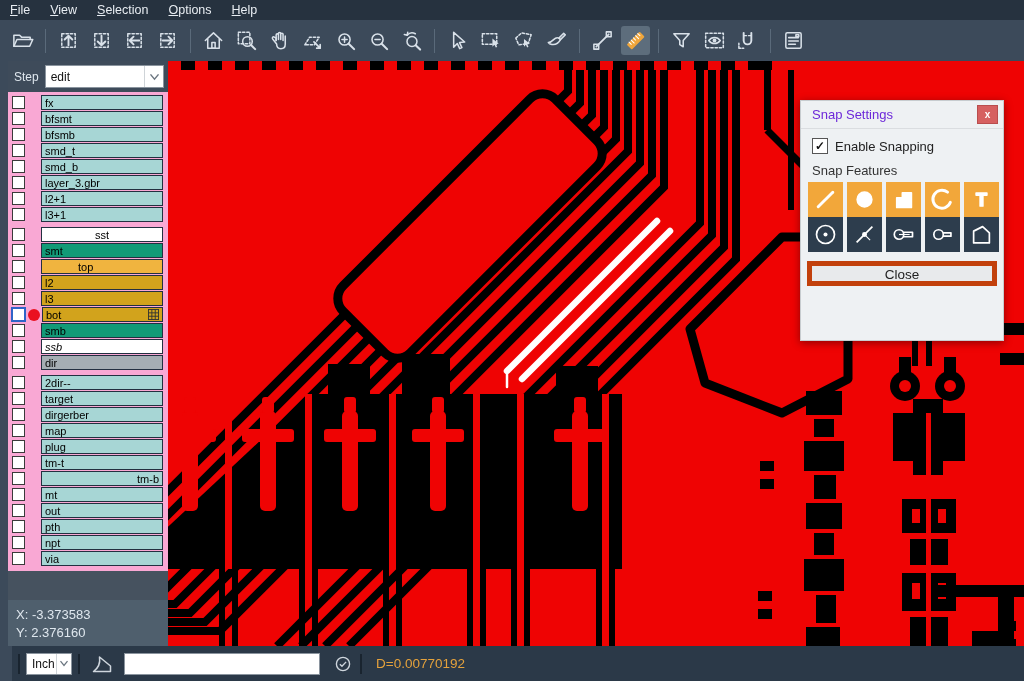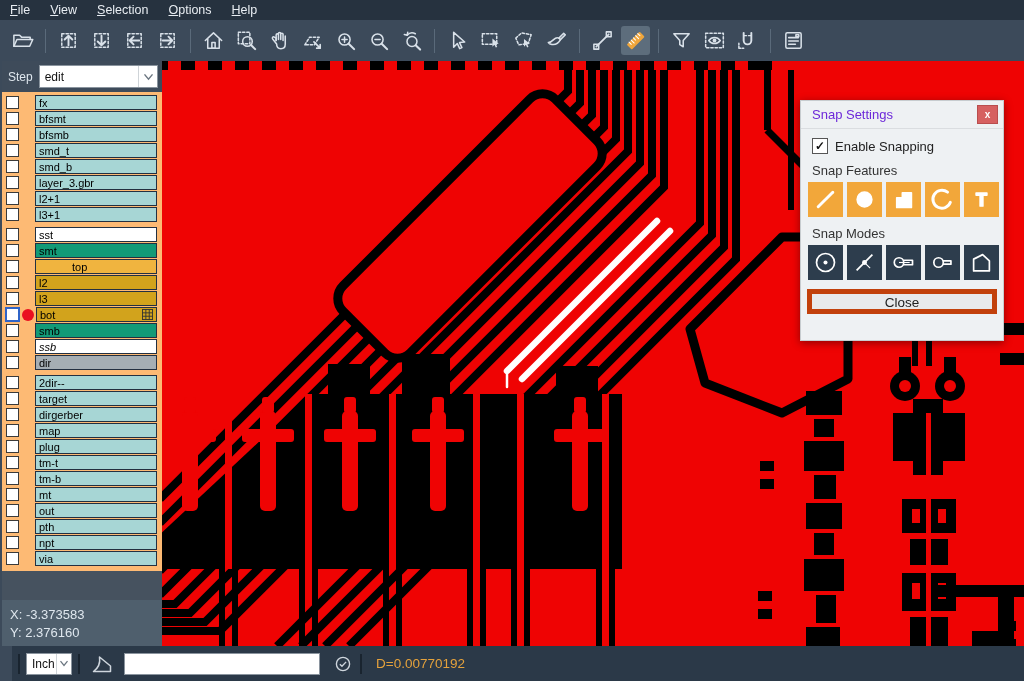--- a/index.html
+++ b/index.html
@@ -16,21 +16,21 @@
   .menu-item{color:#e8edf2;font-size:12.5px;padding:0 10px;line-height:20px;cursor:default;}
   .menu-item u{text-decoration:underline;}
   
   .toolbar{position:absolute;left:0;top:20px;width:100%;height:41px;background:var(--chrome);
            display:flex;align-items:center;padding-left:6px;box-sizing:border-box;z-index:5;}
   .tbtn{width:29px;height:29px;margin:0 2px;border-radius:3px;display:flex;align-items:center;justify-content:center;flex:none;}
   .tbtn svg{width:23px;height:23px;}
   .tbtn.active{background:#5d6d7c;}
   .tsep{width:1px;height:24px;background:#5a6a7a;margin:0 6px;flex:none;}
   
-  .sidebar{position:absolute;left:2px;top:61px;width:160px;height:585px;background:#fdba74;
+  .sidebar{position:absolute;left:8px;top:61px;width:160px;height:585px;background:#f9a8d4;
            display:flex;flex-direction:column;z-index:4;}
   .step-row{height:31px;display:flex;align-items:center;padding:0 4px 0 6px;flex:none;background:#3e4b5a;}
   .step-label{color:#dfe7ee;font-size:12px;margin-right:6px;}
   .step-select{flex:1;height:21px;background:#fff;border:1px solid #8a949e;display:flex;align-items:center;font-size:12px;color:#111;padding-left:5px;}
   .step-select .chev{margin-left:auto;width:18px;height:100%;display:flex;align-items:center;justify-content:center;border-left:1px solid #cfd4d8;color:#6b7680;}
   .layers{flex:none;padding-top:3px;}
   .lgroup{margin-bottom:5px;}
   .lrow{display:flex;align-items:center;height:15px;margin-bottom:1px;}
   .lchk{width:11px;height:11px;background:#fff;border:1px solid #3a3a3a;margin-left:4px;flex:none;box-sizing:content-box;}
   .lchk.sel{border:2px solid #2f64c8;margin-left:3px;}
@@ -310,21 +310,21 @@
             <span class="ldot"></span>
             <span class="lbar" style="background: rgb(167, 214, 213);">
               <span class="ltxt">l3+1</span>
             </span>
           </div>
         </div>
         <div class="lgroup">
           <div class="lrow">
             <span class="lchk"></span>
             <span class="ldot"></span>
-            <span class="lbar" style="background: rgb(255, 255, 255);">
+            <span class="lbar" style="background: rgb(255, 255, 255); text-align: center;">
               <span class="ltxt">sst</span>
             </span>
           </div>
           <div class="lrow">
             <span class="lchk"></span>
             <span class="ldot"></span>
             <span class="lbar" style="background: rgb(18, 154, 119);">
               <span class="ltxt">smt</span>
             </span>
           </div>
@@ -423,21 +423,21 @@
           <div class="lrow">
             <span class="lchk"></span>
             <span class="ldot"></span>
             <span class="lbar" style="background: rgb(167, 214, 213);">
               <span class="ltxt">tm-t</span>
             </span>
           </div>
           <div class="lrow">
             <span class="lchk"></span>
             <span class="ldot"></span>
-            <span class="lbar" style="background: rgb(167, 214, 213);">
+            <span class="lbar" style="background: rgb(167, 214, 213); text-align: right;">
               <span class="ltxt">tm-b</span>
             </span>
           </div>
           <div class="lrow">
             <span class="lchk"></span>
             <span class="ldot"></span>
             <span class="lbar" style="background: rgb(167, 214, 213);">
               <span class="ltxt">mt</span>
             </span>
           </div>
@@ -687,21 +687,20 @@
           <svg viewBox="0 0 24 24" fill="none" stroke="#fff" stroke-width="1.5" stroke-linejoin="round">
             <path d="M16.5,5.5 A8,8 0 1 0 19,14.5" stroke="#fff" stroke-width="2.6" stroke-linecap="round" fill="none"></path>
           </svg>
         </div>
         <div class="fbtn">
           <svg viewBox="0 0 24 24" fill="none" stroke="#fff" stroke-width="1.5" stroke-linejoin="round">
             <text x="12" y="17.5" font-size="16" font-weight="bold" text-anchor="middle" fill="#fff" font-family="Liberation Sans, sans-serif">T</text>
           </svg>
         </div>
       </div>
-    <div class="dlabel">Snap Modes</div>
     <div class="frow" id="modes-row">
         <div class="mbtn">
           <svg viewBox="0 0 24 24" fill="none" stroke="#fff" stroke-width="1.5" stroke-linejoin="round">
             <circle cx="12" cy="12" r="8"></circle>
             <circle cx="12" cy="12" r="1.8" fill="#fff" stroke="none"></circle>
           </svg>
         </div>
         <div class="mbtn">
           <svg viewBox="0 0 24 24" fill="none" stroke="#fff" stroke-width="1.5" stroke-linejoin="round">
             <path d="M5,19 L19,5"></path>

